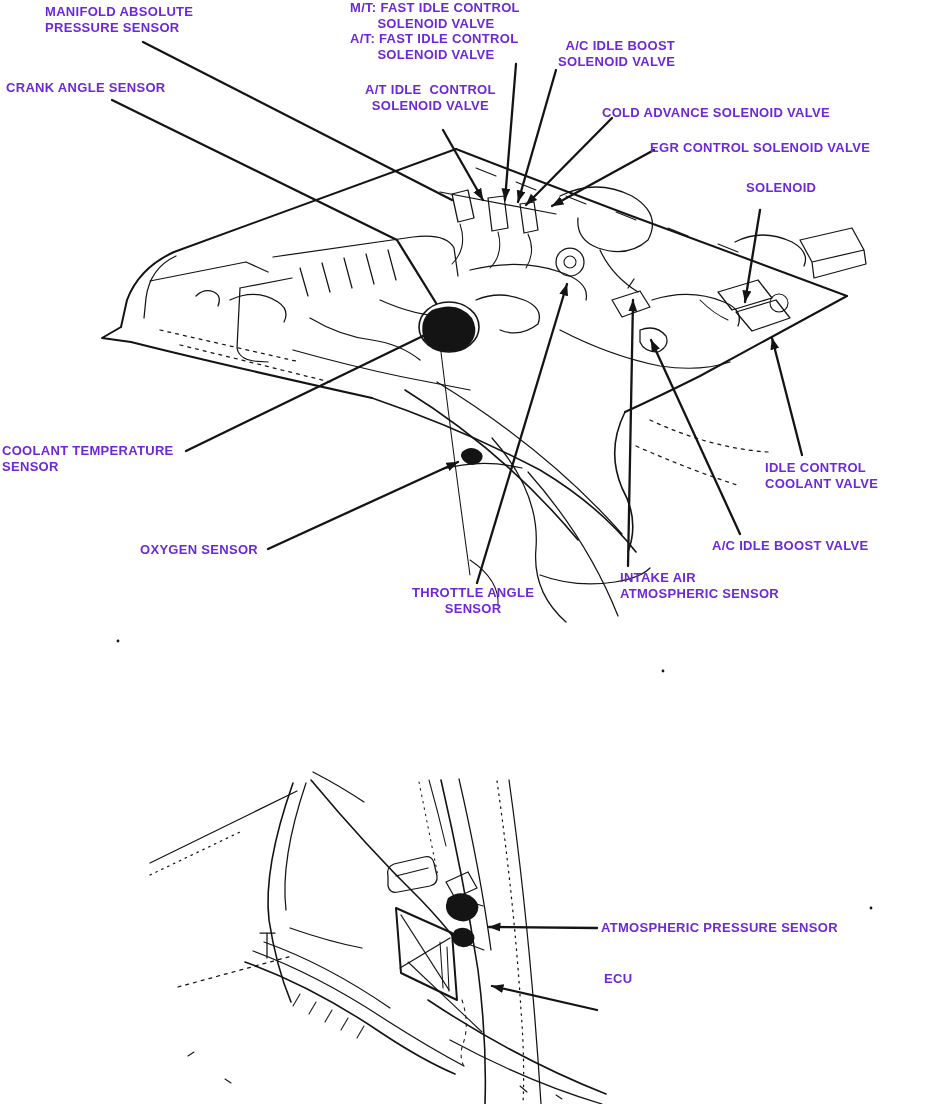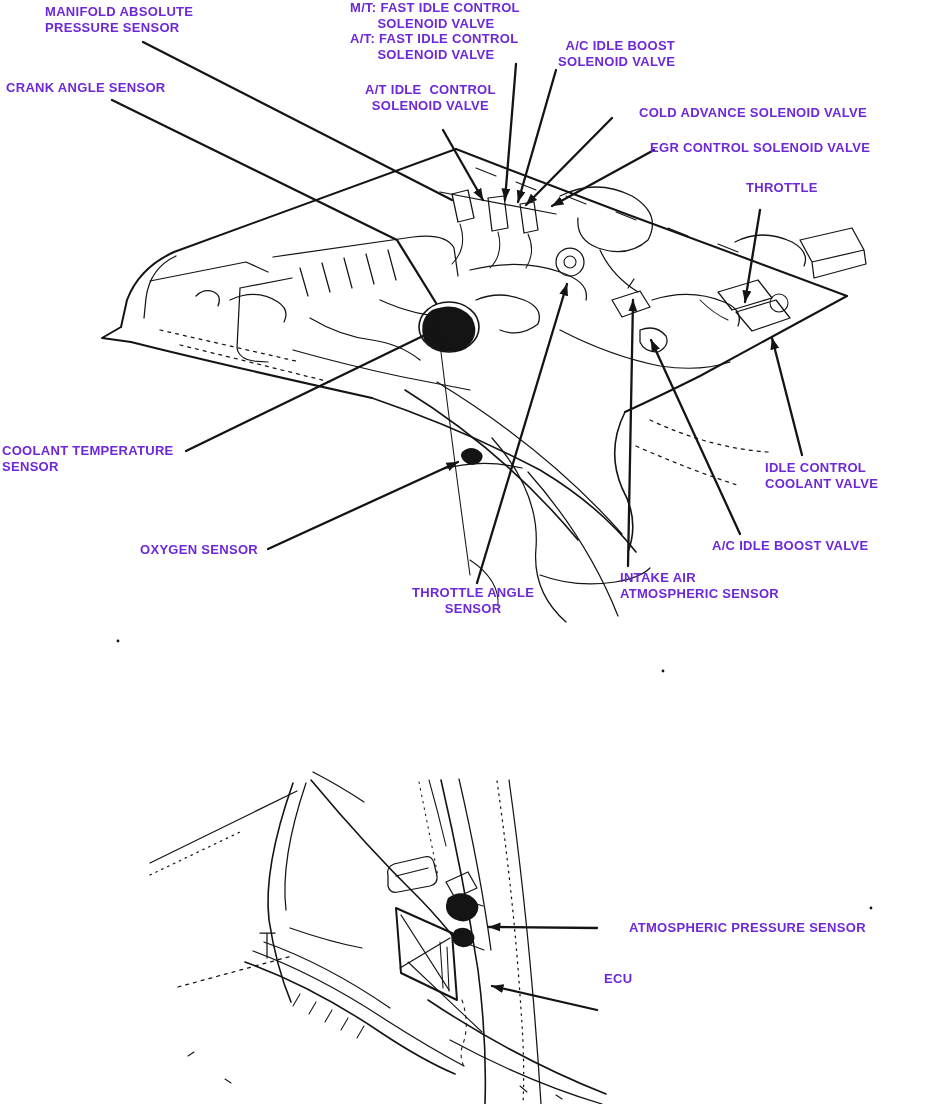--- a/index.html
+++ b/index.html
@@ -194,29 +194,29 @@
 PRESSURE SENSOR</div>
       <div class="label" style="left: 6px; top: 80px;">CRANK ANGLE SENSOR</div>
       <div class="label" style="left: 330px; top: 0px; margin-left: 20px;">M/T: FAST IDLE CONTROL
        SOLENOID VALVE
 A/T: FAST IDLE CONTROL
        SOLENOID VALVE</div>
       <div class="label" style="left: 365px; top: 82px; text-align: center;">A/T IDLE  CONTROL
 SOLENOID VALVE</div>
       <div class="label" style="left: 558px; top: 38px; text-align: right;">A/C IDLE BOOST
 SOLENOID VALVE</div>
-      <div class="label" style="left: 639px; top: 105px;">COLD ADVANCE SOLENOID VALVE</div>
+      <div class="label" style="left: 602px; top: 105px;">COLD ADVANCE SOLENOID VALVE</div>
       <div class="label" style="left: 650px; top: 140px;">EGR CONTROL SOLENOID VALVE</div>
-      <div class="label" style="left: 746px; top: 180px;">THROTTLE</div>
+      <div class="label" style="left: 746px; top: 180px;">SOLENOID</div>
       <div class="label" style="left: 2px; top: 443px;">COOLANT TEMPERATURE
 SENSOR</div>
       <div class="label" style="left: 140px; top: 542px;">OXYGEN SENSOR</div>
       <div class="label" style="left: 412px; top: 585px; text-align: center;">THROTTLE ANGLE
 SENSOR</div>
       <div class="label" style="left: 765px; top: 460px;">IDLE CONTROL
 COOLANT VALVE</div>
       <div class="label" style="left: 712px; top: 538px;">A/C IDLE BOOST VALVE</div>
       <div class="label" style="left: 620px; top: 570px;">INTAKE AIR
 ATMOSPHERIC SENSOR</div>
-      <div class="label" style="left: 601px; top: 920px; margin-left: 28px;">ATMOSPHERIC PRESSURE SENSOR</div>
+      <div class="label" style="left: 601px; top: 920px;">ATMOSPHERIC PRESSURE SENSOR</div>
       <div class="label" style="left: 604px; top: 971px;">ECU</div>
     </div>
 </div>
 
 </body></html>

